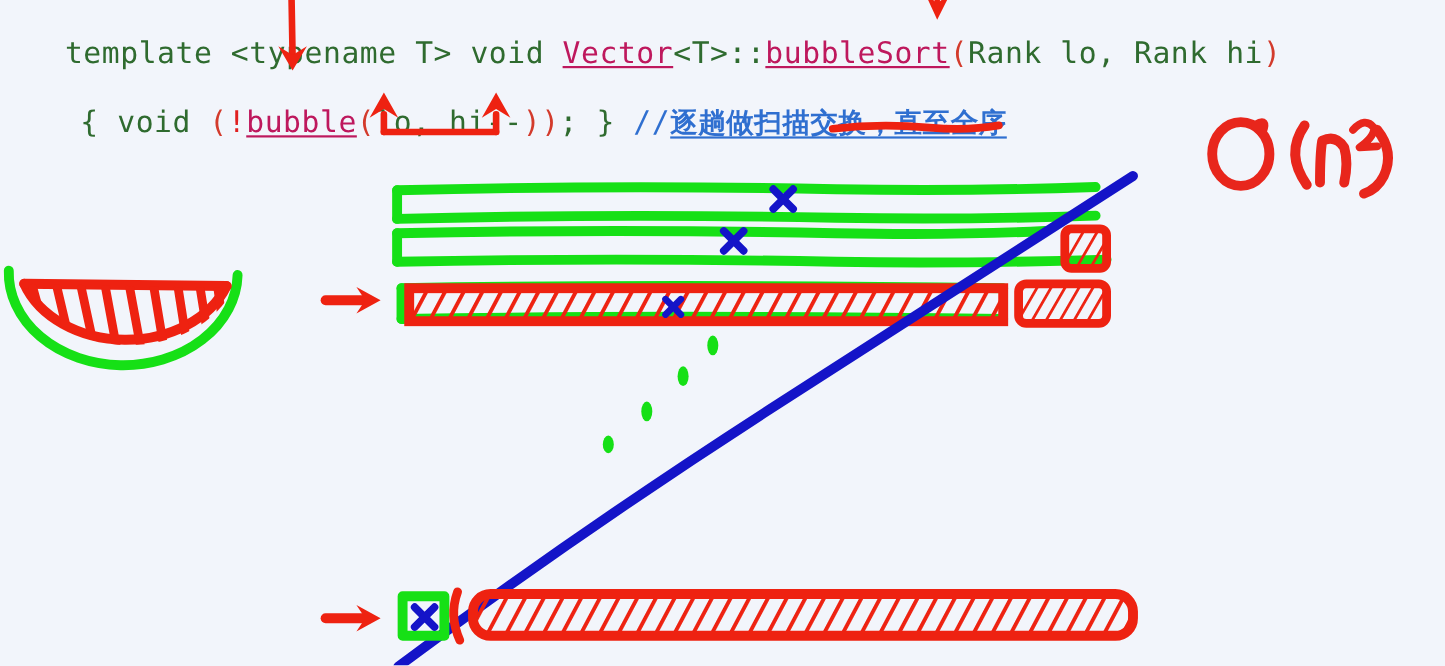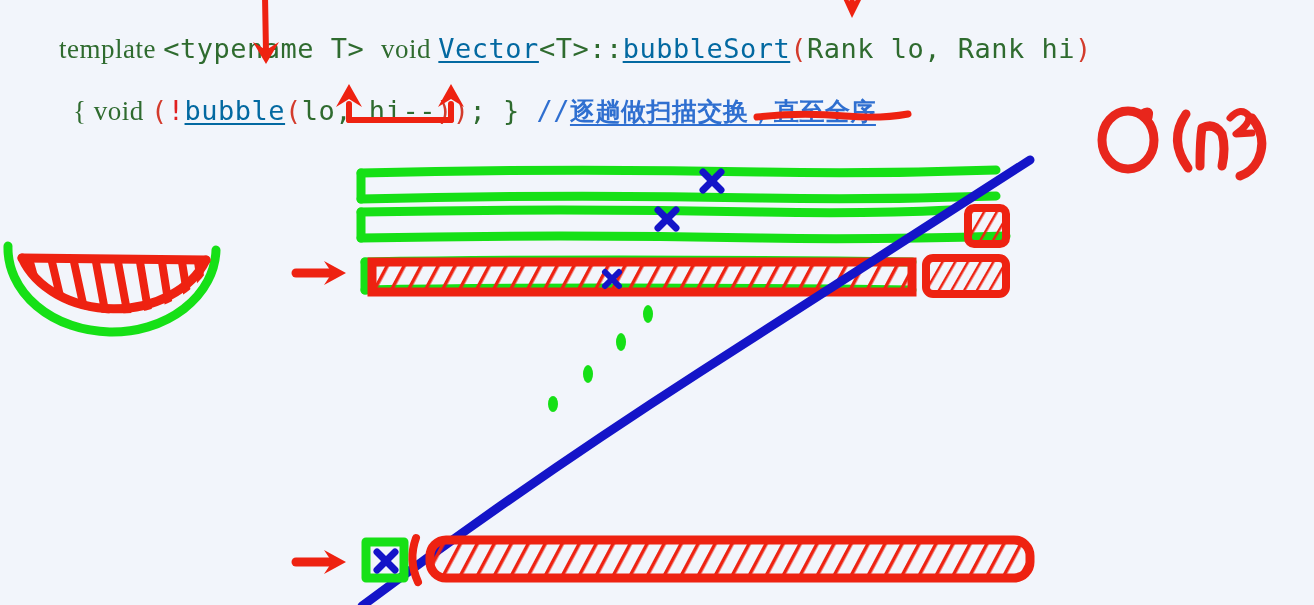--- a/index.html
+++ b/index.html
@@ -17,24 +17,24 @@
     position:absolute;
     white-space:pre;
     font-family:"DejaVu Sans Mono","Liberation Mono",monospace;
     font-size:27px;
     letter-spacing:0.5px;
     font-weight:500;
   }
   #code-line-1{left:-8px;top:2px;}
   #code-line-2{left:6px;top:64px;}
   .tok{white-space:pre;}
-  .t-key{color:#2f6b2f;font-family:Liberation Serif, serif;}
+  .t-key{color:#2f6b2f;}
   .t-plain{color:#2f6b2f;}
   .t-punct{color:#d33b2c;}
-  .t-ident{color:#0369a1;text-decoration:underline;text-underline-offset:3px;}
+  .t-ident{color:#be185d;text-decoration:underline;text-underline-offset:3px;}
   .t-bang{color:#e02020;}
   .t-comment{color:#2f6fd0;}
   .cmt-cn{
     font-family:"DejaVu Sans","Liberation Sans",sans-serif;
     font-weight:bold;font-size:25px;color:#2f6fd0;
     text-decoration:underline;text-underline-offset:4px;
   }
   .bigO{
     position:absolute;
     left:1096px;top:104px;

